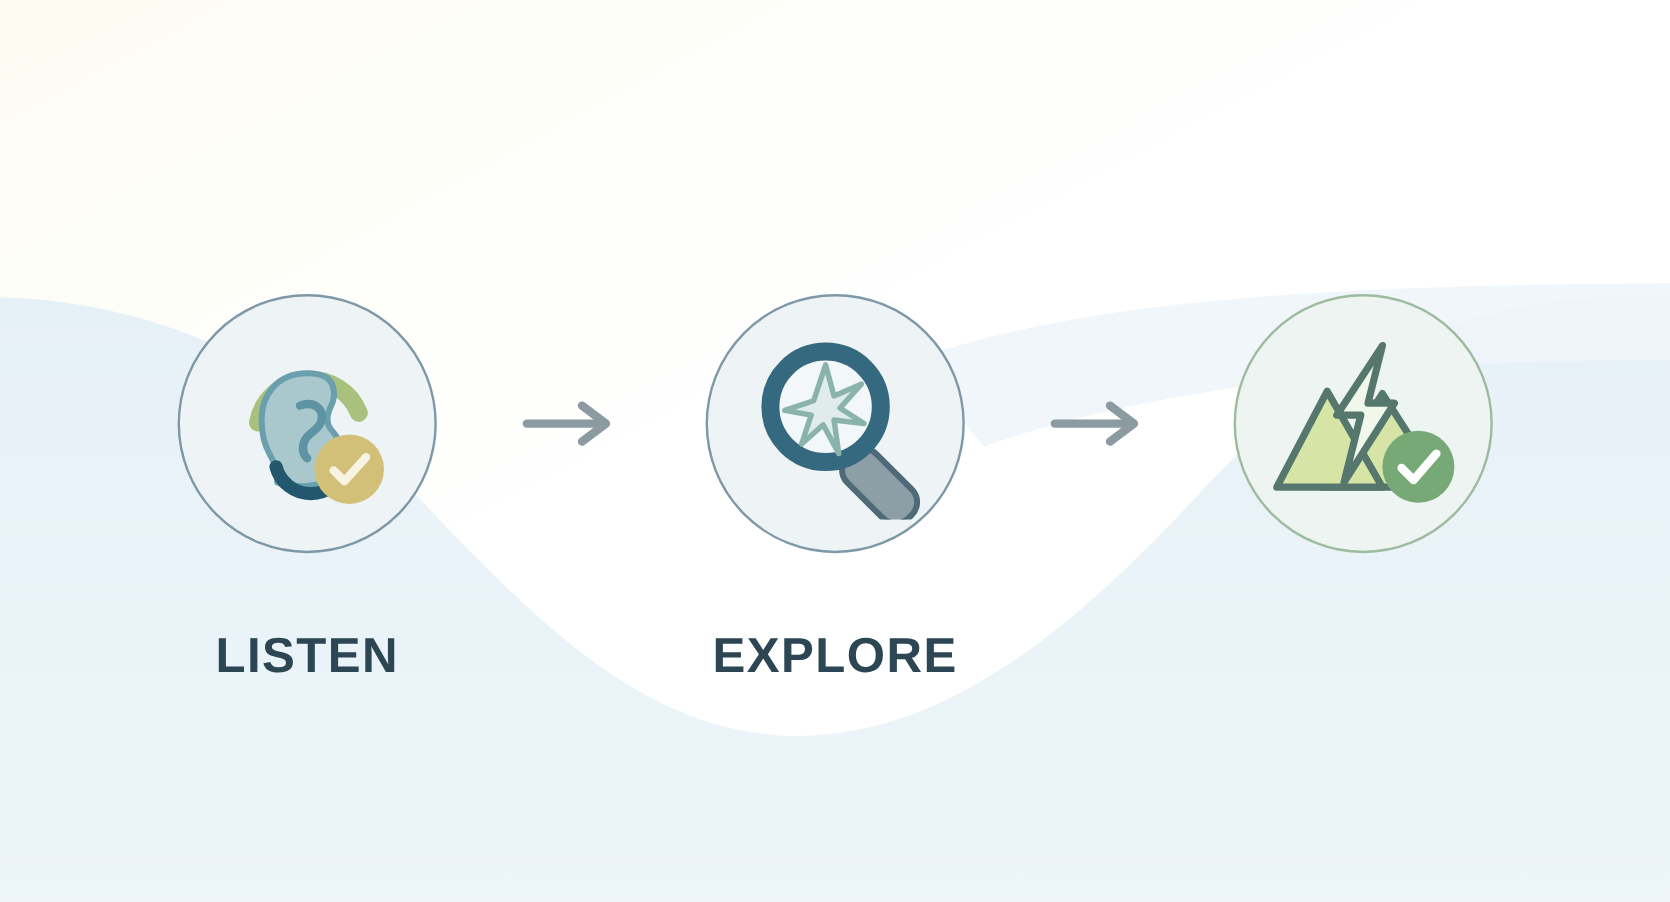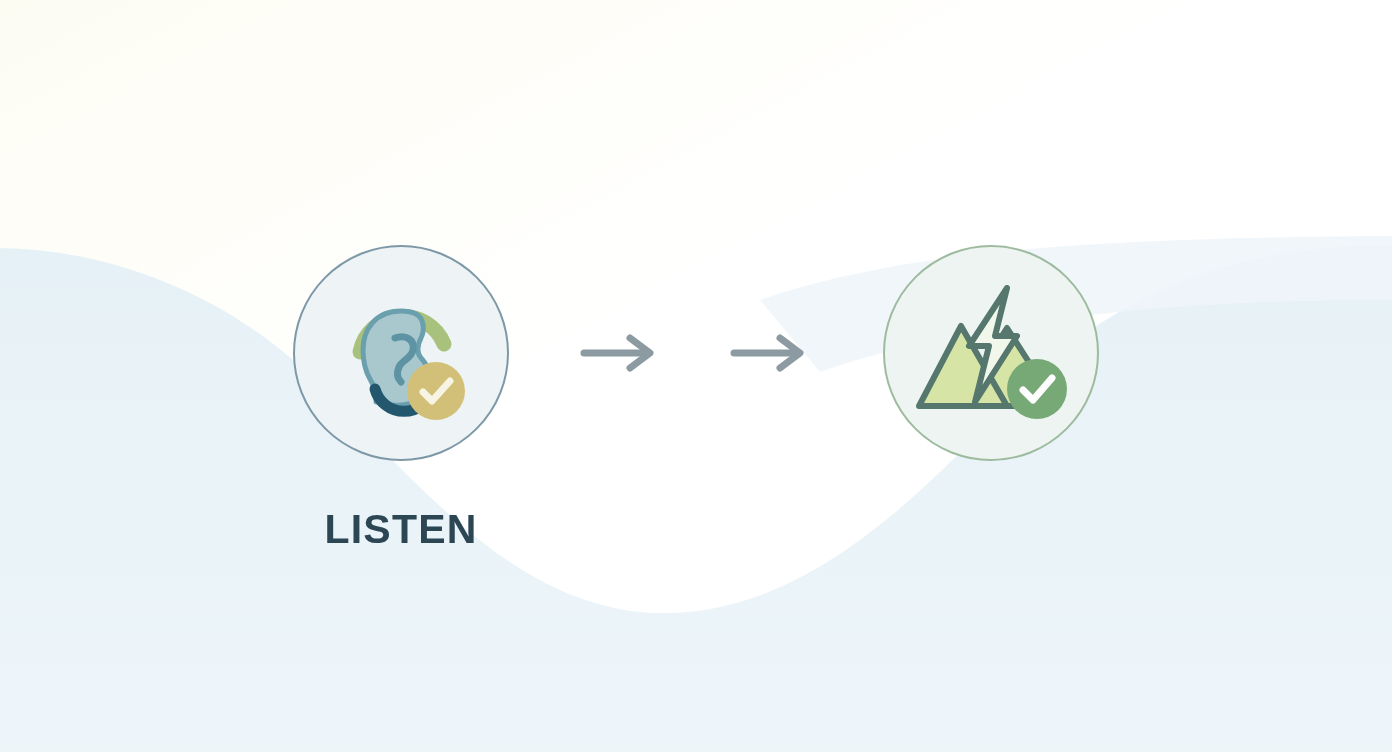--- a/index.html
+++ b/index.html
@@ -80,21 +80,21 @@
     border: 2.2px solid #7d98a6;
   }
   .bubble.green {
     background: #eef4f1;
     border: 2.2px solid #9dbb9f;
   }
 
   .bubble svg { display: block; }
 
   .step-label {
-    margin-top: 48px;
+    margin-top: 65px;
     font-family: "Liberation Sans", sans-serif;
     font-weight: bold;
     font-size: 41px;
     letter-spacing: 1.2px;
     color: #2c4654;
     text-align: center;
     line-height: 1;
     white-space: nowrap;
   }
 
@@ -162,20 +162,36 @@
         <div class="step-label">LISTEN</div>
       </div>
 
       <div class="arrow">
         <svg width="82" height="42" viewBox="0 0 82 42">
           <path d="M4 21 L66 21" fill="none" stroke="#8c9aa2" stroke-width="7" stroke-linecap="round"></path>
           <path d="M50 6 L70 21 L50 36" fill="none" stroke="#8c9aa2" stroke-width="7" stroke-linecap="round" stroke-linejoin="round"></path>
         </svg>
       </div>
 
+      <div class="step">
+        <div class="bubble blue2">
+          <svg width="160" height="160" viewBox="0 0 160 160">
+
+            <g>
+              <rect x="100" y="96" width="34" height="72" rx="15" transform="rotate(-45 117 132)" fill="#8c9ea6" stroke="#4e6a78" stroke-width="5"></rect>
+            </g>
+
+            <circle cx="72" cy="66" r="46" fill="#f2f7f9" stroke="#35697f" stroke-width="15"></circle>
+
+            <path d="M72 31 L79 57 L102 47 L84 67 L104 80 L79 77 L83 105
+                     L70 81 L52 97 L60 73 L38 69 L62 61 Z" fill="#dfeceb" stroke="#8ab3ad" stroke-width="4.5" stroke-linejoin="round"></path>
+          </svg>
+        </div>
+        <div class="step-label">EXPLORE</div>
+      </div>
 
       <div class="arrow">
         <svg width="82" height="42" viewBox="0 0 82 42">
           <path d="M4 21 L66 21" fill="none" stroke="#8c9aa2" stroke-width="7" stroke-linecap="round"></path>
           <path d="M50 6 L70 21 L50 36" fill="none" stroke="#8c9aa2" stroke-width="7" stroke-linecap="round" stroke-linejoin="round"></path>
         </svg>
       </div>
 
       <div class="step">
         <div class="bubble green">

